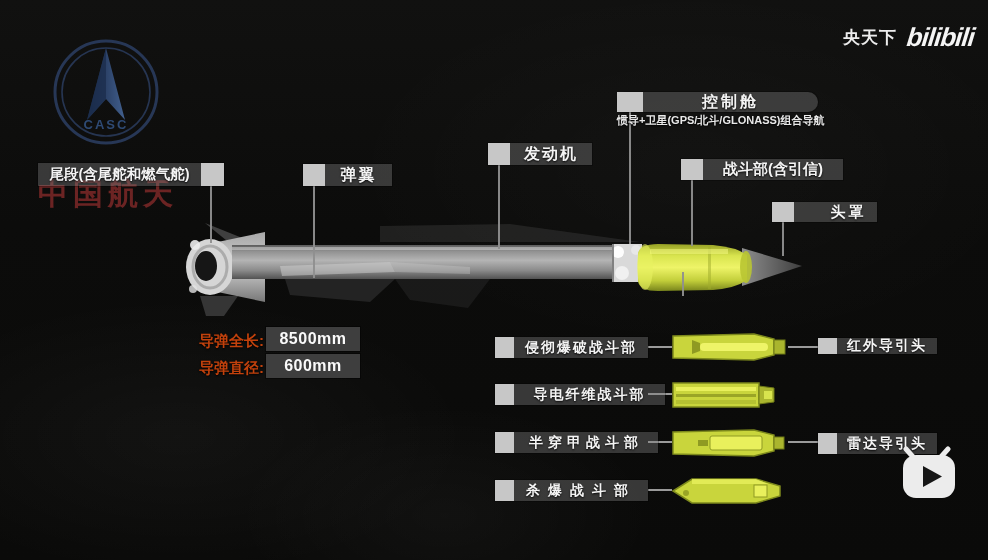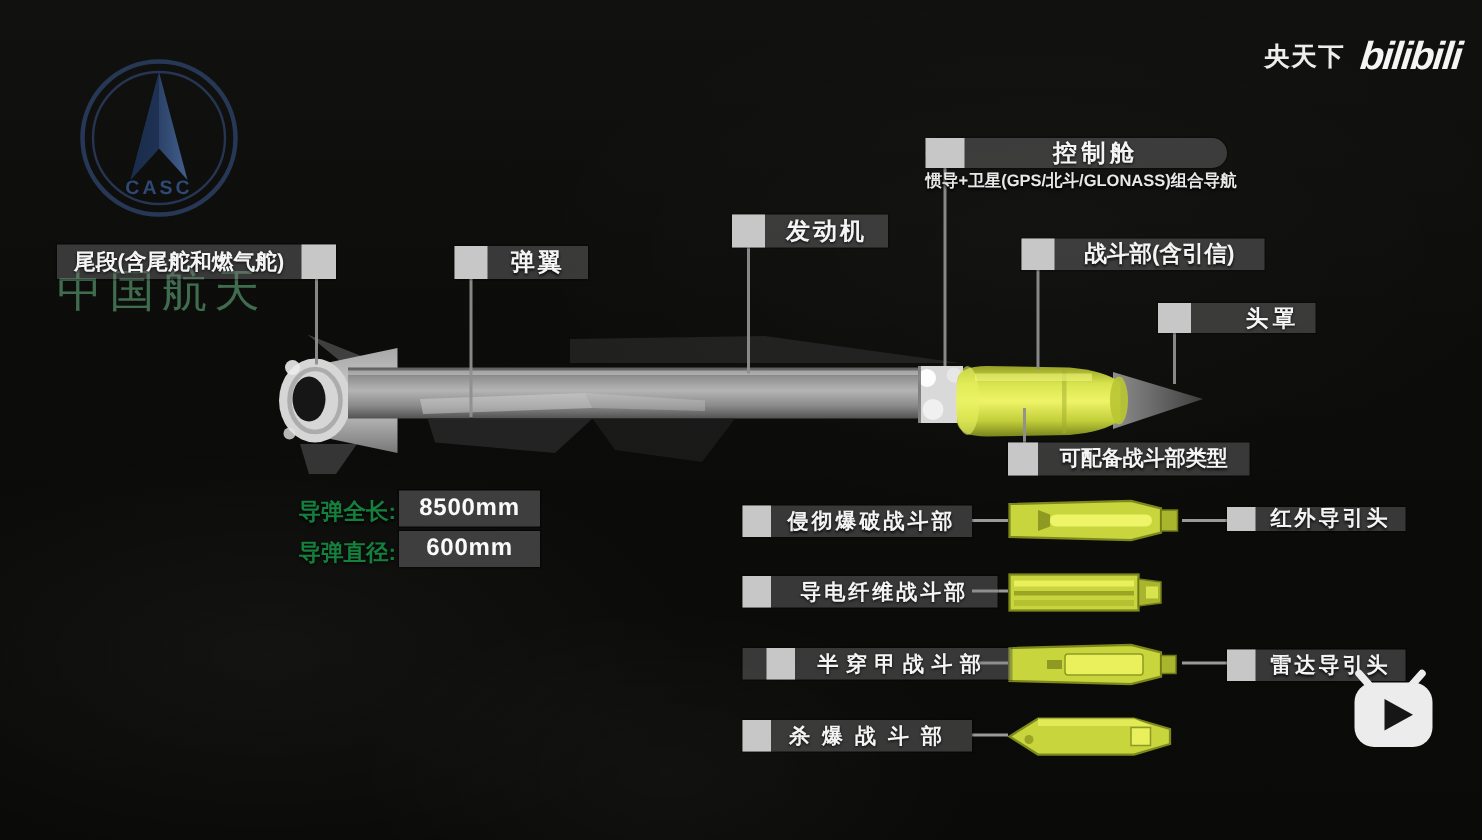--- a/index.html
+++ b/index.html
@@ -28,28 +28,28 @@
   }
   .plabel .sq{background:#c7c7c7;flex:0 0 auto;}
   .plabel .txt{
     flex:1 1 auto;display:flex;align-items:center;justify-content:center;
     font-weight:bold;color:#f4f4f4;text-shadow:0 1px 2px rgba(0,0,0,0.9);
     white-space:nowrap;
   }
   .leader{position:absolute;width:2px;background:#8f8f8f;opacity:.95;z-index:4;}
   .hconn{position:absolute;height:2px;background:#9a9a9a;z-index:4;}
   
-  .spec-label{position:absolute;font-weight:bold;font-size:15px;color:#15803d;
+  .spec-label{position:absolute;font-weight:bold;font-size:15px;color:#c2410c;
     text-shadow:0 1px 2px #000;z-index:5;}
   .spec-box{position:absolute;background:#3e3e3e;display:flex;align-items:center;
     justify-content:center;font-weight:bold;font-size:16px;color:#fafafa;
     box-shadow:0 0 0 1px rgba(0,0,0,.4);z-index:5;letter-spacing:.5px;}
   
-  .cn-watermark{position:absolute;left:38px;top:174px;font-size:30px;font-weight:normal;
-    color:#86efac;opacity:.42;letter-spacing:5px;z-index:2;white-space:nowrap;}
+  .cn-watermark{position:absolute;left:38px;top:174px;font-size:30px;font-weight:bold;
+    color:#ef4444;opacity:.42;letter-spacing:5px;z-index:2;white-space:nowrap;}
   .tr-watermark{position:absolute;right:14px;top:22px;display:flex;align-items:center;
     gap:10px;z-index:6;}
   .tr-watermark .ch{font-size:17px;font-weight:bold;color:#ededed;letter-spacing:1px;}
   .tr-watermark .bili{font-size:26px;font-weight:bold;font-style:italic;color:#f5f5f5;
     transform:skewX(-6deg);letter-spacing:-1px;}
   .ls2{letter-spacing:2px;} .ls3{letter-spacing:3px;} .ls5{letter-spacing:5px;}
   .ls8{letter-spacing:8px;}
 </style>
 </head>
 <body>
@@ -179,24 +179,20 @@
   <div class="plabel" style="left:772px;top:202px;width:105px;height:20px;">
     <span class="sq" style="width:22px;"></span>
     <span class="txt ls3" style="font-size:15px;margin-left:26px;">头罩</span>
   </div>
 
   <div class="spec-label" style="left:199px;top:332px;">导弹全长:</div>
   <div class="spec-box" style="left:266px;top:327px;width:94px;height:24px;">8500mm</div>
   <div class="spec-label" style="left:199px;top:359px;">导弹直径:</div>
   <div class="spec-box" style="left:266px;top:354px;width:94px;height:24px;">600mm</div>
 
-  <div class="plabel" style="left:672px;top:295px;width:161px;height:22px;">
-    <span class="sq" style="width:20px;"></span>
-    <span class="txt" style="font-size:14px;">可配备战斗部类型</span>
-  </div>
 
   <div class="plabel" style="left:495px;top:337px;width:153px;height:21px;">
     <span class="sq" style="width:19px;"></span>
     <span class="txt ls2" style="font-size:14px;">侵彻爆破战斗部</span>
   </div>
   <div class="hconn" style="left:648px;top:346px;width:24px;"></div>
   <svg class="abs" style="left:670px;top:332px;z-index:3;" width="118" height="30" viewBox="0 0 118 30">
     <polygon points="3,4 84,2 104,7 104,23 84,28 3,26" fill="#c9d53c" stroke="#7d891c" stroke-width="1.5"></polygon>
     <rect x="104" y="8" width="11" height="14" fill="#aab52e" stroke="#6f7a16" stroke-width="1"></rect>
     <rect x="30" y="11" width="68" height="8" rx="4" fill="#eef468"></rect>
@@ -215,21 +211,21 @@
   <div class="hconn" style="left:648px;top:393px;width:24px;"></div>
   <svg class="abs" style="left:670px;top:380px;z-index:3;" width="118" height="30" viewBox="0 0 118 30">
     <rect x="3" y="3" width="86" height="24" fill="#c9d53c" stroke="#7d891c" stroke-width="1.5"></rect>
     <rect x="6" y="7" width="80" height="4" fill="#e9f05c"></rect>
     <rect x="6" y="14" width="80" height="3" fill="#9aa526"></rect>
     <rect x="6" y="20" width="80" height="4" fill="#b5c132"></rect>
     <polygon points="89,6 104,8 104,22 89,24" fill="#aab52e" stroke="#6f7a16" stroke-width="1"></polygon>
     <rect x="94" y="11" width="8" height="8" fill="#d8e44e"></rect>
   </svg>
 
-  <div class="plabel" style="left:495px;top:432px;width:163px;height:21px;padding-left:16px;">
+  <div class="plabel" style="left:495px;top:432px;width:163px;height:21px;">
     <span class="sq" style="width:19px;"></span>
     <span class="txt ls5" style="font-size:14px;">半穿甲战斗部</span>
   </div>
   <div class="hconn" style="left:648px;top:441px;width:24px;"></div>
   <svg class="abs" style="left:670px;top:428px;z-index:3;" width="118" height="30" viewBox="0 0 118 30">
     <polygon points="3,4 84,2 104,7 104,23 84,28 3,26" fill="#c9d53c" stroke="#7d891c" stroke-width="1.5"></polygon>
     <rect x="104" y="9" width="10" height="12" fill="#aab52e" stroke="#6f7a16" stroke-width="1"></rect>
     <rect x="40" y="8" width="52" height="14" rx="2" fill="#e9f05c" stroke="#8f9a22" stroke-width="1"></rect>
     <rect x="28" y="12" width="10" height="6" fill="#8f9a22"></rect>
   </svg>

